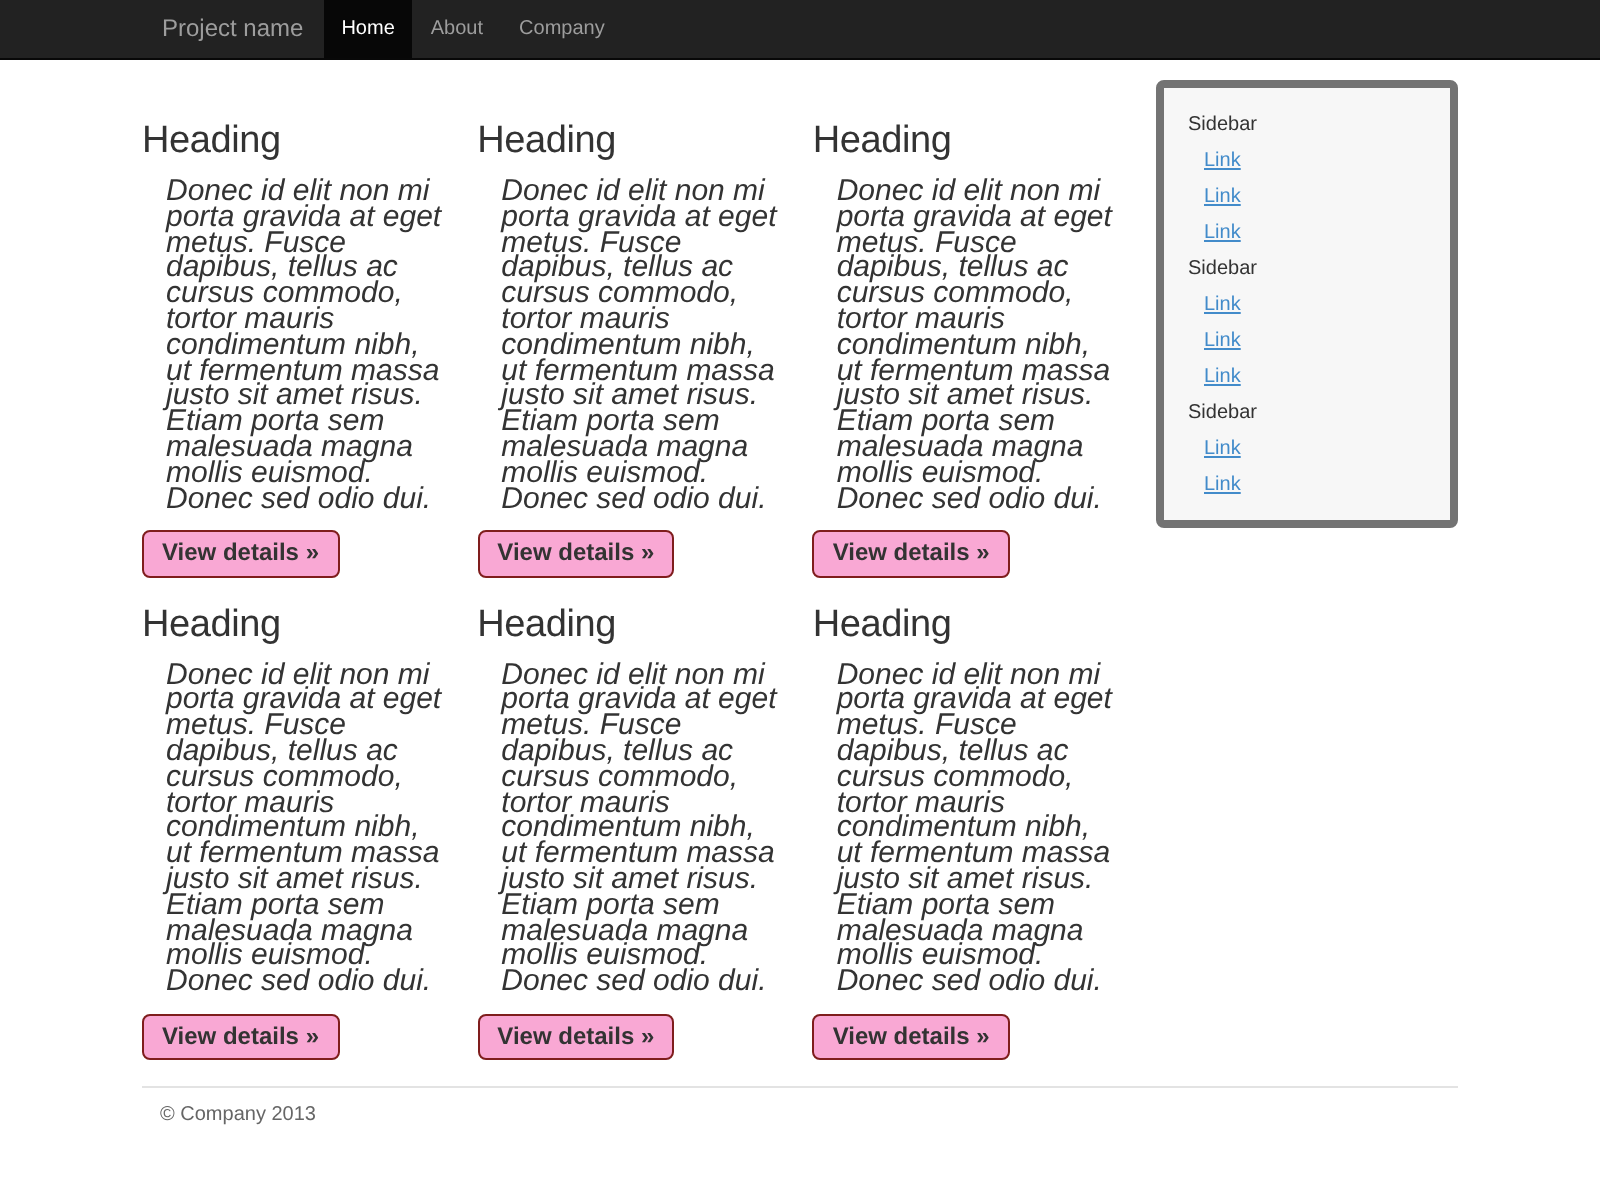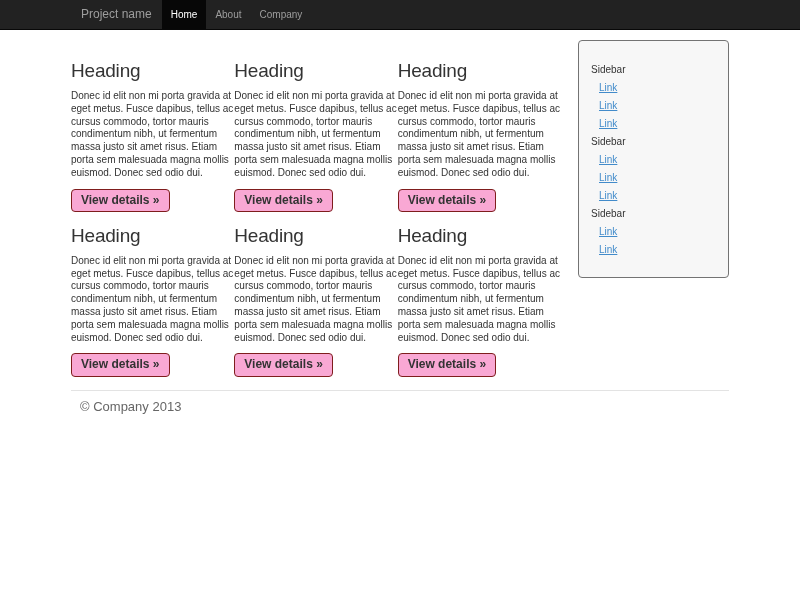--- a/index.html
+++ b/index.html
@@ -66,58 +66,60 @@
     margin: 0;
     font-size: 11.5px;
     line-height: 17px;
     color: #555;
   }
 
   
   .cards-row {
     display: grid;
     grid-template-columns: repeat(3, 1fr);
+    column-gap: 13px;
     margin-top: 20px;
   }
   .cards-row.second { margin-top: 13px; }
   .card h2 {
     margin: 0 0 8px 0;
     font-size: 19px;
     font-weight: 500;
     letter-spacing: -0.2px;
     color: #333;
   }
   .card p {
-    margin: 0 0 9px 0;
-    font-size: 10px;
+    margin: 0 0 9px 12px;
+    font-size: 15px;
     line-height: 12.8px;
     color: #333;
+    font-style: italic;
   }
   .btn-default {
     display: inline-block;
     background: #f9a8d4;
     border: 1px solid #7f1d1d;
     border-radius: 4px;
     padding: 4px 9px;
     font-family: inherit;
     font-size: 12px;
     font-weight: 700;
     color: #333;
     cursor: pointer;
     line-height: 1.1;
   }
 
   
   .sidebar-panel {
     width: 151px;
     margin-left: 17px;
     background: #f7f7f7;
-    border: 1px solid #737373;
+    border: 4px solid #737373;
     border-radius: 4px;
-    padding: 19px 0;
+    padding: 9px 0;
   }
   .side-heading {
     font-size: 10px;
     color: #333;
     padding: 4px 12px 3px 12px;
   }
   .side-link {
     font-size: 10px;
     color: #428bca;
     padding: 4px 12px 3px 20px;
@@ -127,21 +129,21 @@
 
   
   .footer-divider {
     border: none;
     border-top: 1px solid #e3e3e3;
     margin: 13px 0 0 0;
   }
   .footer-copy {
     margin: 8px 0 0 0;
     padding-left: 9px;
-    font-size: 13px;
+    font-size: 10px;
     color: #666;
   }
 </style>
 </head>
 <body>
 
 <div class="navbar">
   <div class="navbar-inner">
     <a class="brand">Project name</a>
     <div class="nav">

